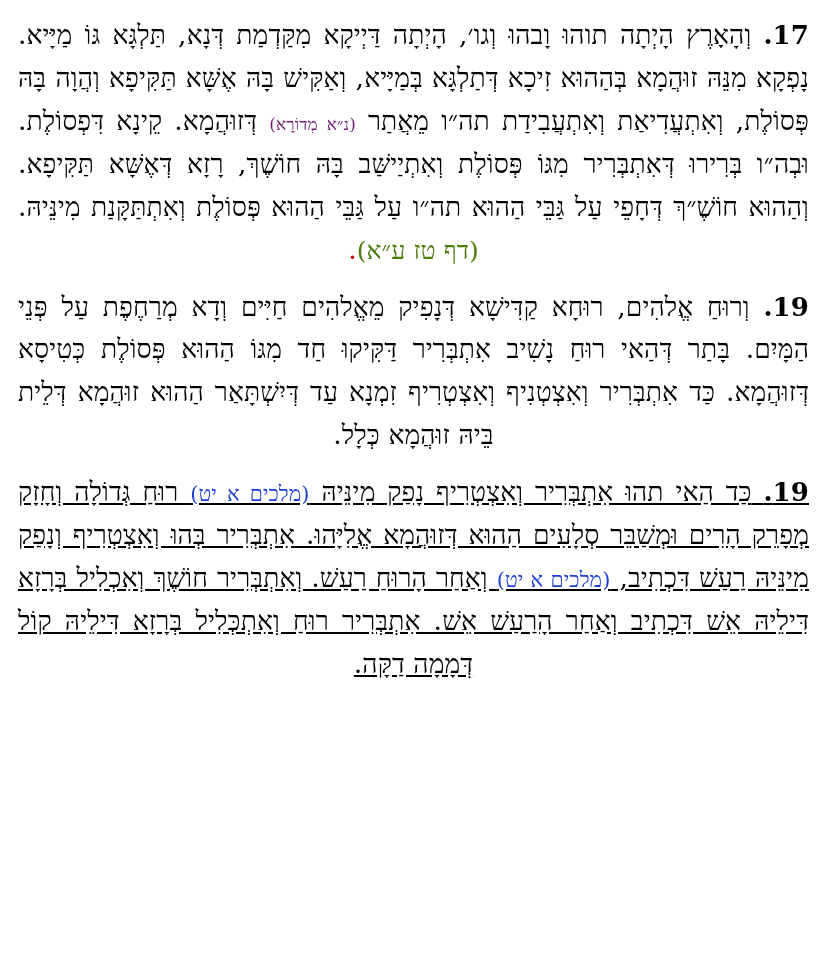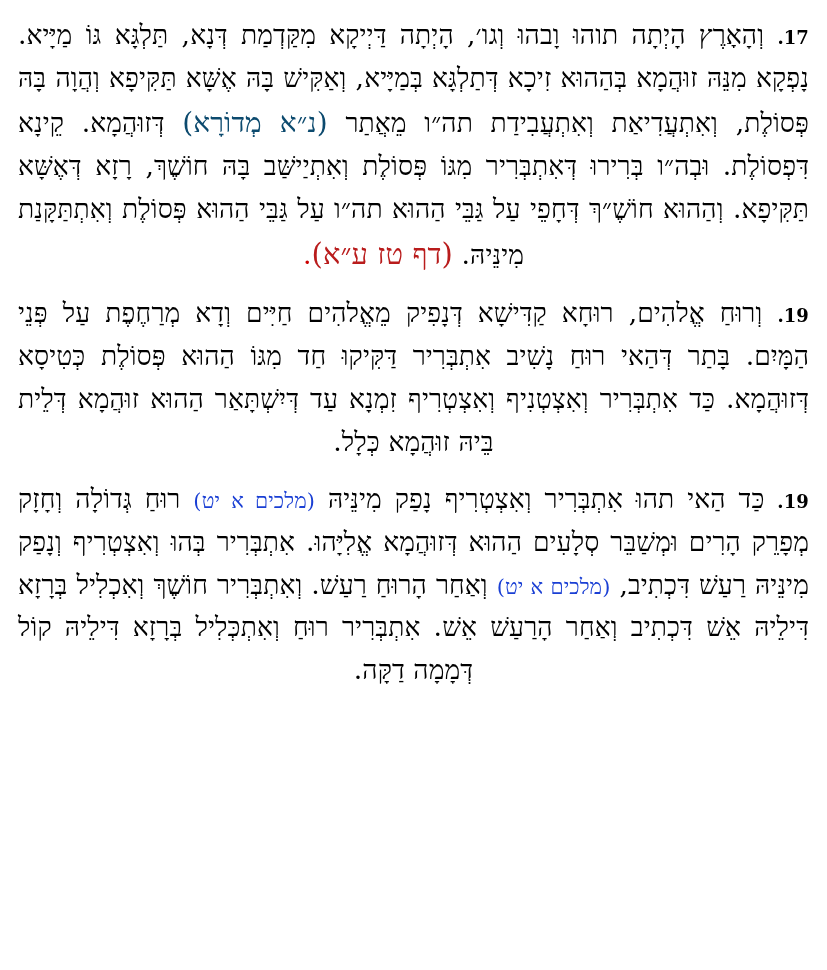--- a/index.html
+++ b/index.html
@@ -25,36 +25,37 @@
   .para {
     margin: 0 0 14px 0;
     text-align: justify;
     text-align-last: center;
     font-size: 26.5px;
     line-height: 1.62;
     letter-spacing: 0.1px;
   }
   .para:last-child {
     margin-bottom: 16px;
+    text-decoration: underline;
   }
   .num {
     font-weight: bold;
-    font-size: 18px;
+    font-size: 26px;
   }
   .ref-purple {
-    color: #0c4a6e;
-    font-size: 28px;
+    color: #701a75;
+    font-size: 17px;
   }
   .ref-blue {
     color: #1a3fd4;
     font-size: 21px;
   }
   .ref-red {
-    color: #b91c1c;
-    font-size: 29px;
+    color: #4d7c0f;
+    font-size: 25px;
   }
   .ref-red-big {
     color: #cc0000;
   }
   .body-text {
     font-weight: normal;
   }
 </style>
 </head>
 <body>

